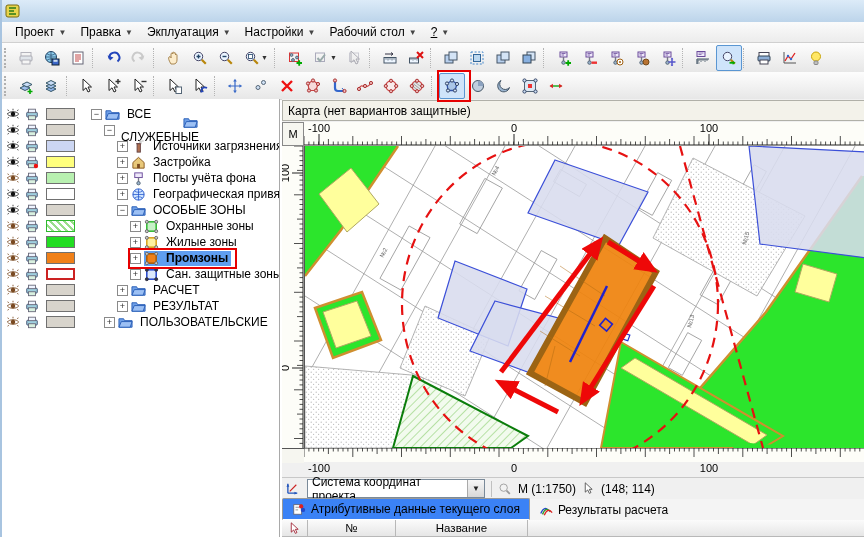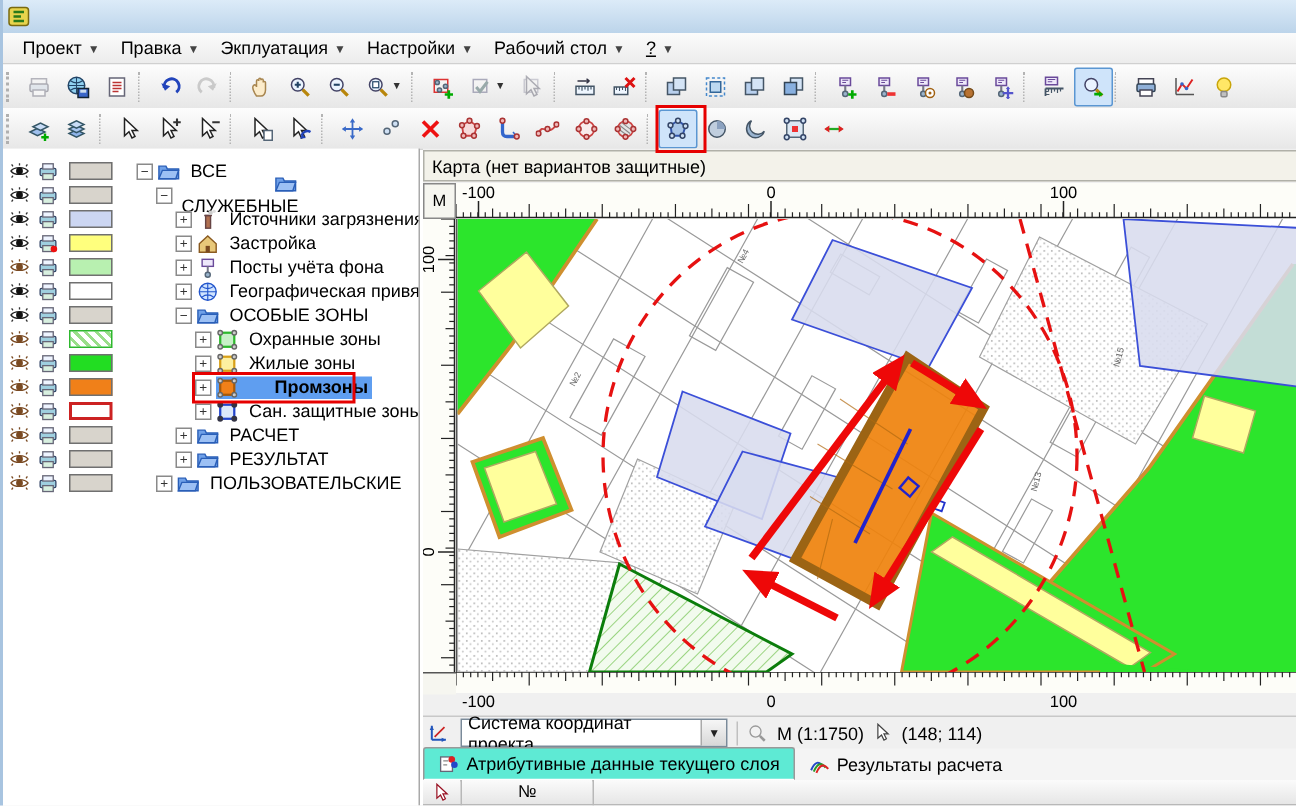--- a/index.html
+++ b/index.html
@@ -66,21 +66,21 @@
     border-top:1px solid #c8c8c8;display:flex;align-items:center;gap:6px;padding-left:4px;box-sizing:border-box;}
   #coordselect{width:178px;height:19px;background:#fff;border:1px solid #7a8a99;display:flex;
     align-items:center;justify-content:space-between;padding-left:4px;box-sizing:border-box;}
   #coordselect .dropbtn{width:16px;height:17px;background:linear-gradient(#f6f6f6,#d8d8d8);
     border-left:1px solid #aaa;text-align:center;font-size:8px;line-height:17px;color:#222;}
   .vsep{width:1px;height:16px;background:#c0c0c0;}
   
   #tabbar{position:absolute;left:0;top:400px;width:584px;height:21px;background:#f4f4f4;
     border-bottom:1px solid #999;display:flex;align-items:flex-end;}
   .tab{height:20px;display:flex;align-items:center;gap:5px;padding:0 9px;white-space:nowrap;}
-  .tab.active{background:#5eead4;border:1px solid #999;border-bottom:1px solid #fff;border-radius:2px 2px 0 0;}
+  .tab.active{background:#3b82f6;border:1px solid #999;border-bottom:1px solid #fff;border-radius:2px 2px 0 0;}
   
   #attrtable{position:absolute;left:0;top:421px;width:584px;height:17px;display:flex;}
   .th{background:linear-gradient(#fbfbfb,#e6e6e6);border-right:1px solid #b8b8b8;border-bottom:1px solid #b8b8b8;
       display:flex;align-items:center;justify-content:center;font-size:11.5px;box-sizing:border-box;height:17px;}
   
   .annobox{position:absolute;border:2px solid #e60000;z-index:60;pointer-events:none;}
   svg{display:block;}
 </style>
 </head>
 <body style="--green: #2ce52c; --yellow: #ffff9c; --orange: #ef820c; --orangeb: #9c6414; --red: #e61111; --arrow: #ee0808; --lav: #d8dcee; --lavb: #3b4fd8; --guard: #0b7d0b; --tan: #cf8f2f;">
@@ -780,21 +780,21 @@
         <svg viewBox="0 0 16 16" width="14" height="14">
           <rect x="2" y="6" width="12" height="5.5" rx="1" fill="#9fd0e0" stroke="#346"></rect>
           <rect x="4" y="2.5" width="8" height="4" fill="#eef4ff" stroke="#667"></rect>
           <rect x="4" y="10" width="8" height="4.5" fill="#d8f0e0" stroke="#667"></rect>
         </svg>
       </span>
       <span class="swatch" style="background:#f08019;"></span>
       <span class="indent" style="width:55px"></span>
       <span class="rowcontent">
         <span class="exp">+</span>
-        <span class="selwrap" style="display:flex;gap:17px;">
+        <span class="selwrap" style="display:flex;">
           <span class="ticon">
             <svg viewBox="0 0 16 16" width="15" height="15">
               <rect x="3" y="3" width="10" height="10" fill="#f08019" stroke="#a85a08" stroke-width="1.6"></rect>
               <circle cx="3" cy="3" r="1.6" fill="#ccc" stroke="#666"></circle>
               <circle cx="13" cy="3" r="1.6" fill="#ccc" stroke="#666"></circle>
               <circle cx="3" cy="13" r="1.6" fill="#ccc" stroke="#666"></circle>
               <circle cx="13" cy="13" r="1.6" fill="#ccc" stroke="#666"></circle>
             </svg>
           </span>
           <span class="tlabel">Промзоны</span>
@@ -1396,19 +1396,20 @@
       </div>
     </div>
 
   <div id="attrtable">
       <div class="th" style="width: 26px;">
         <svg viewBox="0 0 16 16" width="13" height="13">
           <path d="M4,1 L4,12.5 L7,9.8 L9,14 L11,13 L9,9 L12.5,9 Z" fill="#fff" stroke="#912"></path>
         </svg>
       </div>
       <div class="th" style="width: 88px;">№</div>
+      <div class="th" style="width: 132px;">Название</div>
       <div class="th" style="flex: 1 1 0%; border-right: none;"></div>
     </div>
 
 </div>
 
 <div class="annobox" style="border-color: rgb(230, 0, 0); left: 435px; top: 69.5px; width: 30px; height: 28px;"></div>
 <div class="annobox" style="border-color: rgb(230, 0, 0); left: 126px; top: 247.5px; width: 105.344px; height: 17px;"></div>
 
 </body></html>

